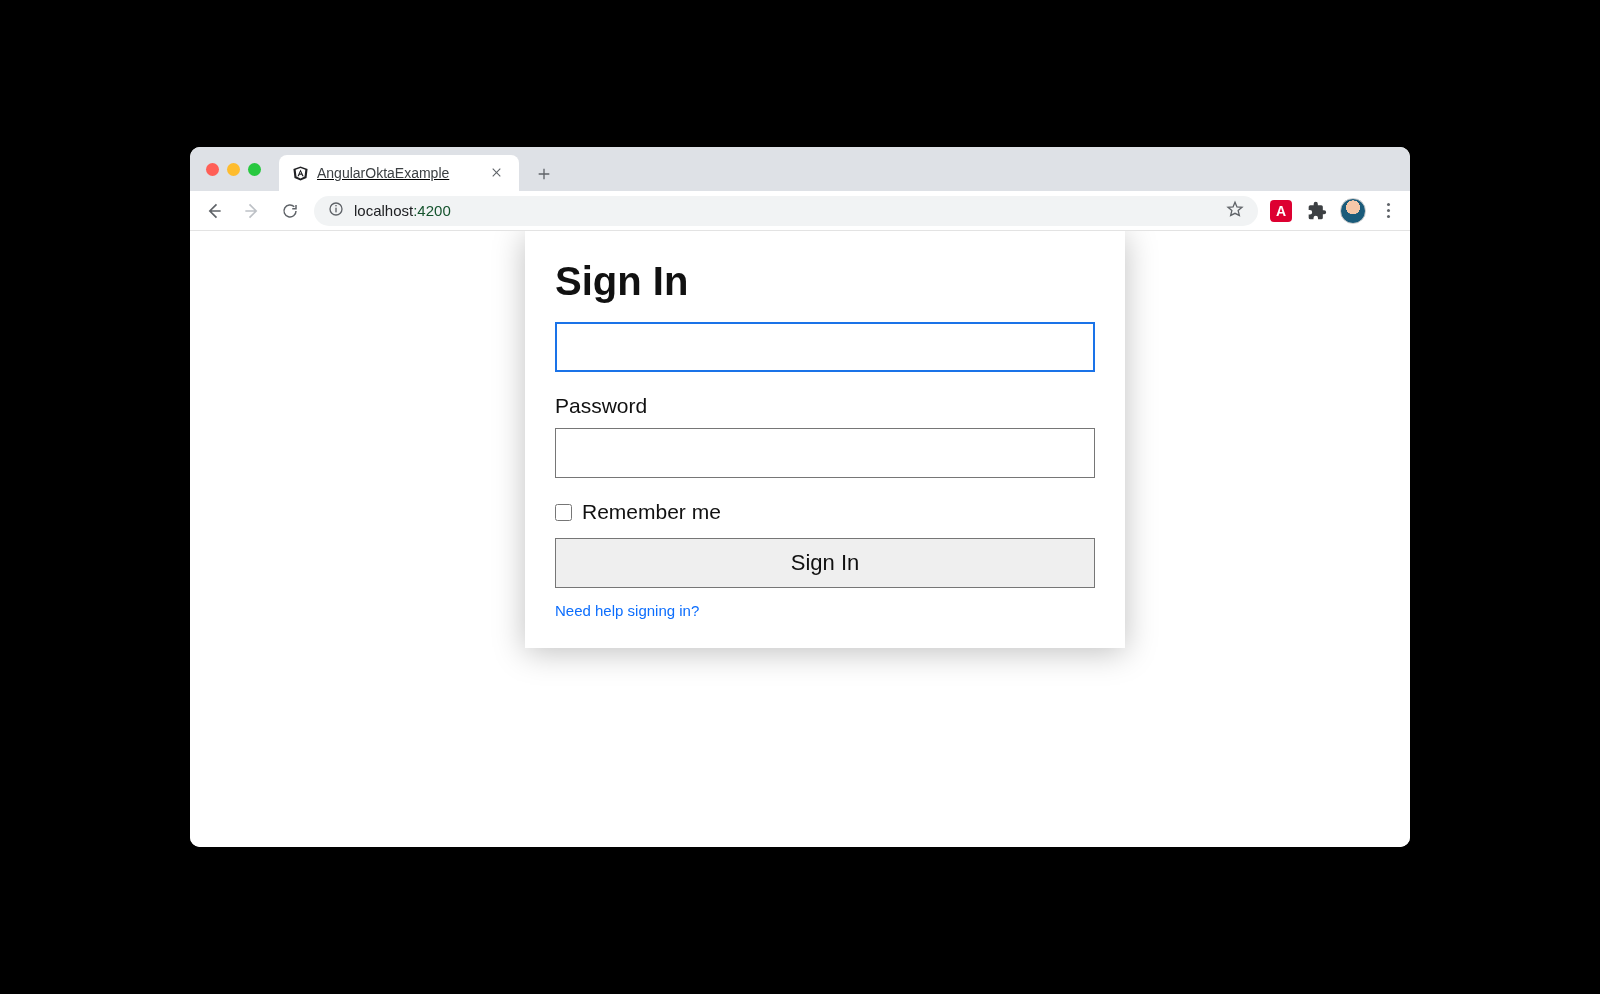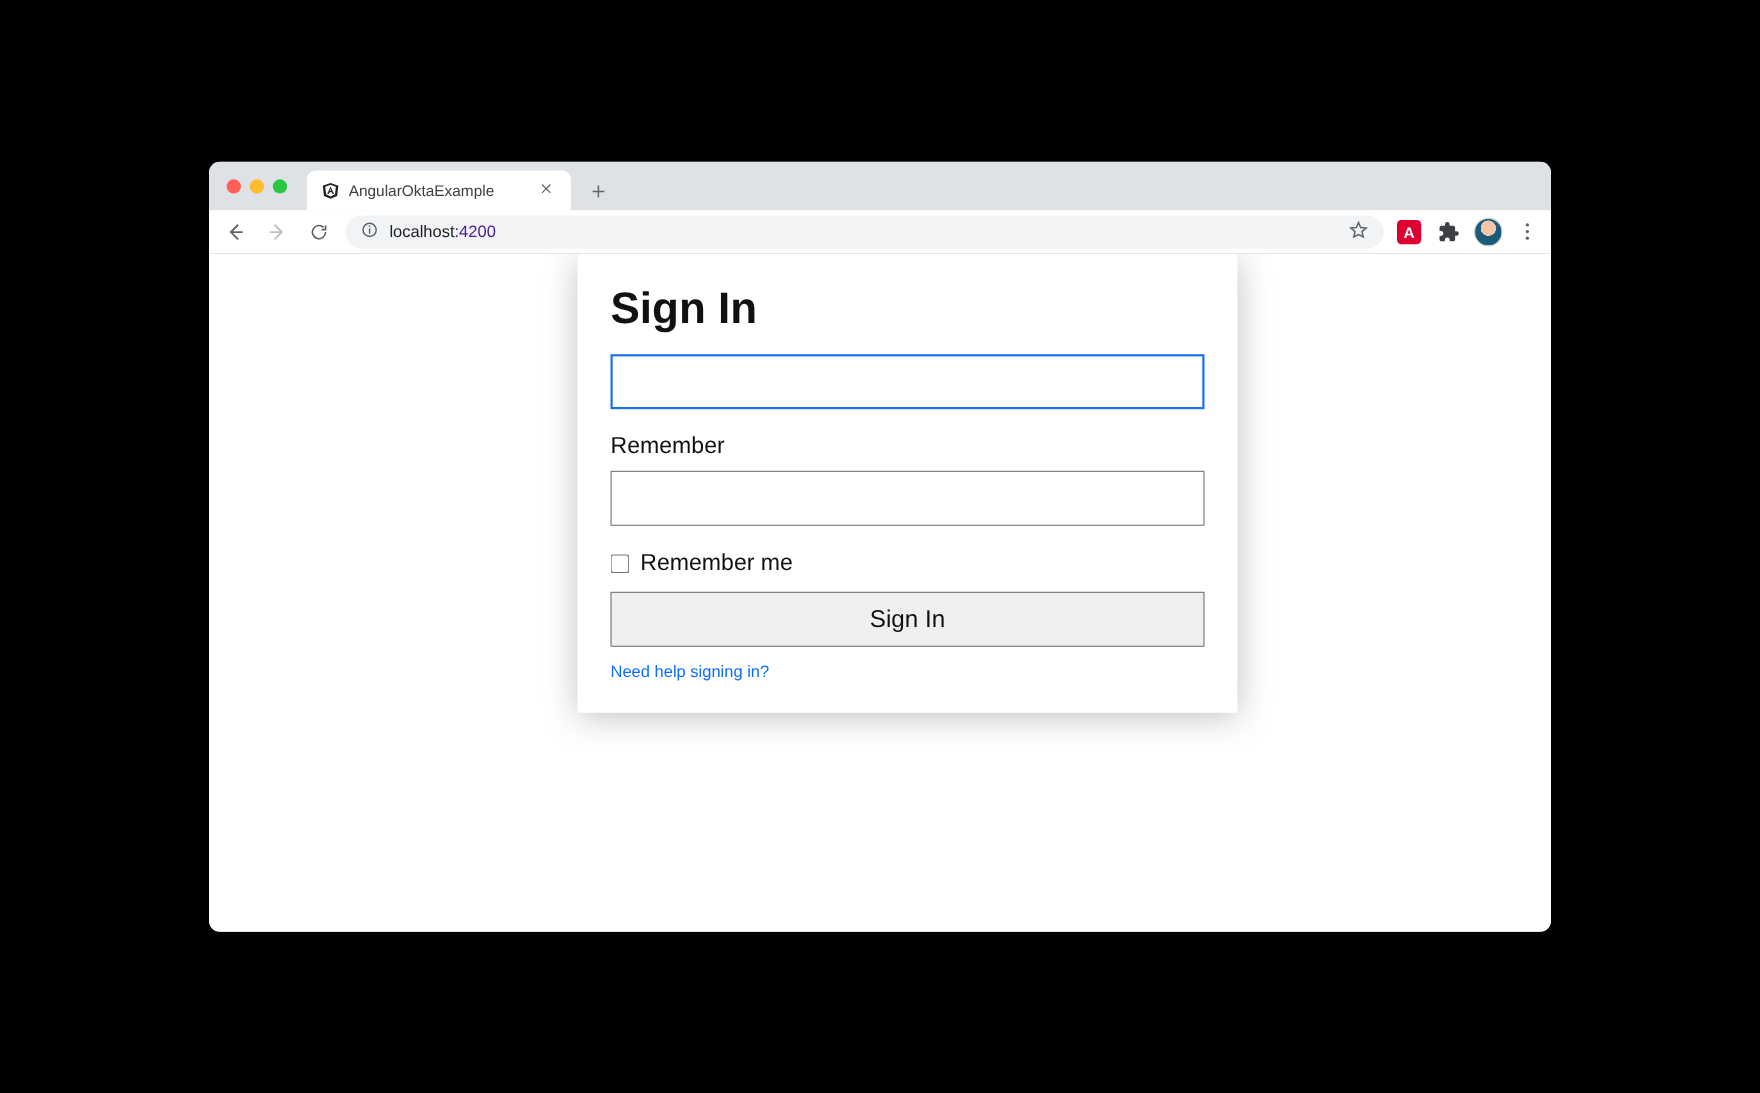--- a/index.html
+++ b/index.html
@@ -23,20 +23,21 @@
       flex-direction: column;
     }
     
     .tab-strip {
       height: 44px;
       background: #dee1e6;
       display: flex;
       align-items: flex-end;
       padding-left: 12px;
       position: relative;
+      text-decoration: underline;
     }
     .window-controls {
       display: flex;
       gap: 8px;
       align-self: center;
       margin-right: 18px;
       margin-left: 4px;
     }
     .wc-dot { width: 13px; height: 13px; border-radius: 50%; }
     .wc-red { background: #ff5f57; }
@@ -90,21 +91,21 @@
       border-radius: 15px;
       display: flex;
       align-items: center;
       padding: 0 14px;
       gap: 10px;
       color: #202124;
       font-size: 15px;
     }
     .omnibox .info-icon { color: #5f6368; }
     .omnibox .host { color: #202124; }
-    .omnibox .port { color: #4c1d95; }
+    .omnibox .port { color: #14532d; }
     .omnibox .star { margin-left: auto; color: #5f6368; }
     .ext-icon {
       width: 26px; height: 26px; display:flex; align-items:center; justify-content:center;
     }
     .ext-red {
       width: 22px; height: 22px; background: #dd0031; border-radius: 4px;
       color:#fff; font-weight:bold; font-size:14px; display:flex; align-items:center; justify-content:center;
     }
     .avatar {
       width: 26px; height: 26px; border-radius: 50%;
@@ -261,21 +262,21 @@
         <span></span>
     </div>
   </div>
 
   <div class="viewport">
     <div class="signin-card">
       <h1 class="signin-title">Sign In</h1>
 
       <input type="text" class="text-input focused" autofocus="" value="" style="">
 
-      <label class="field-label">Remember</label>
+      <label class="field-label">Password</label>
       <input type="password" class="text-input" value="" style="">
 
       <label class="checkbox-row">
         <input type="checkbox" style="">
         <span>Remember me</span>
       </label>
 
       <button class="submit-btn">Sign In</button>
 
       <a class="help-link">Need help signing in?</a>

